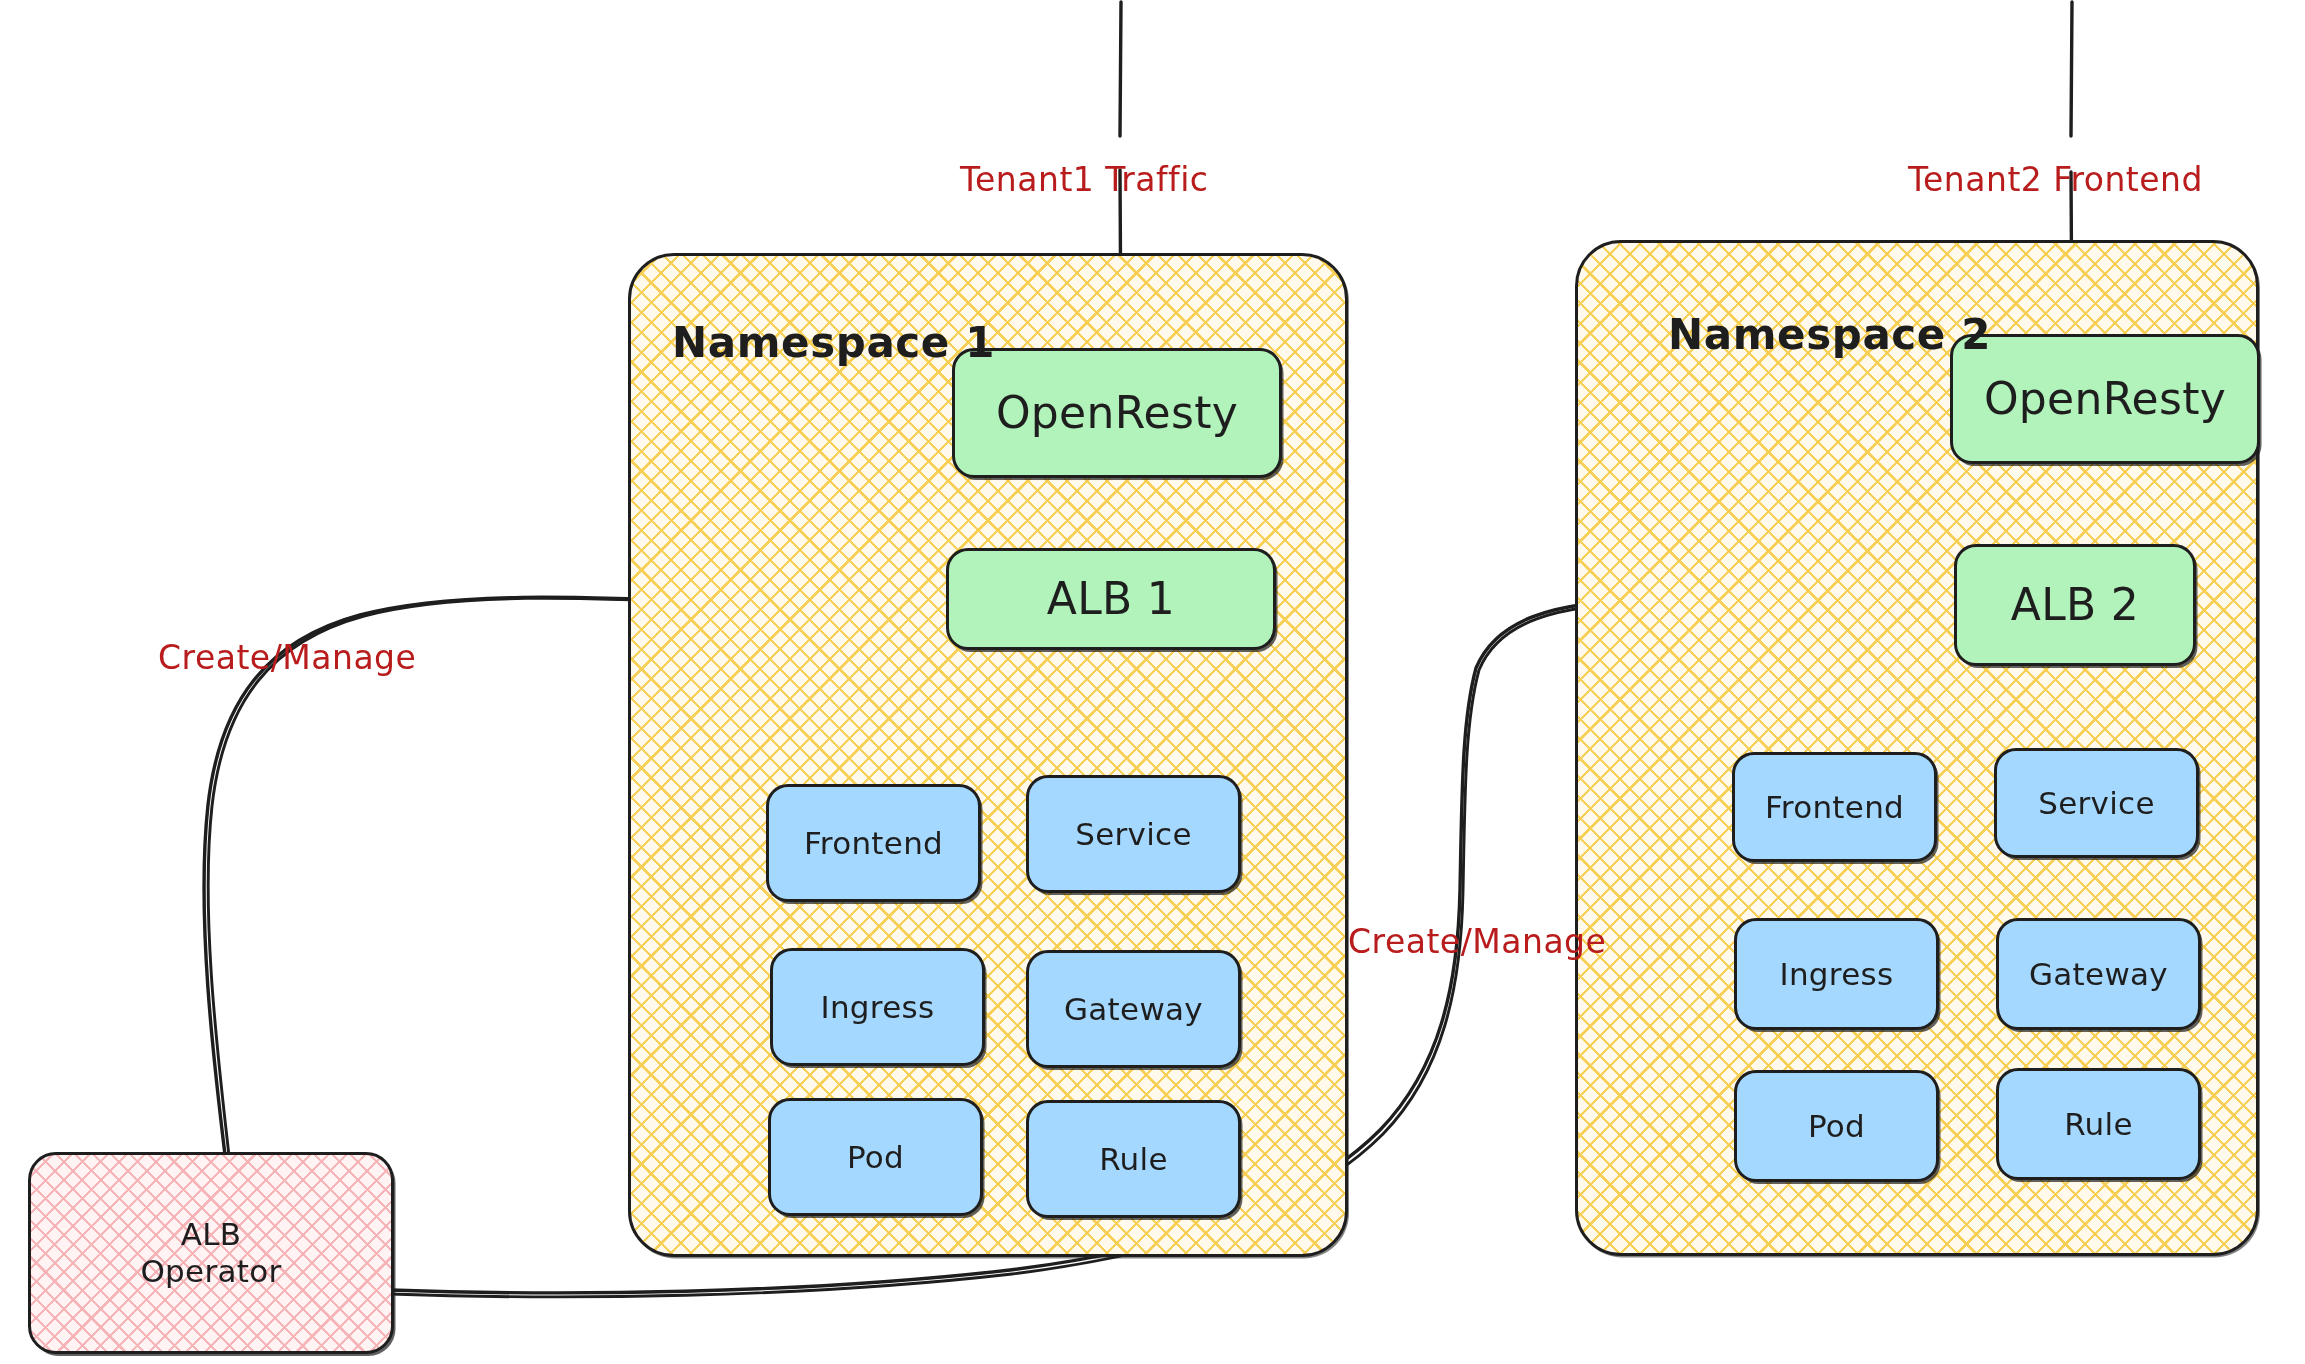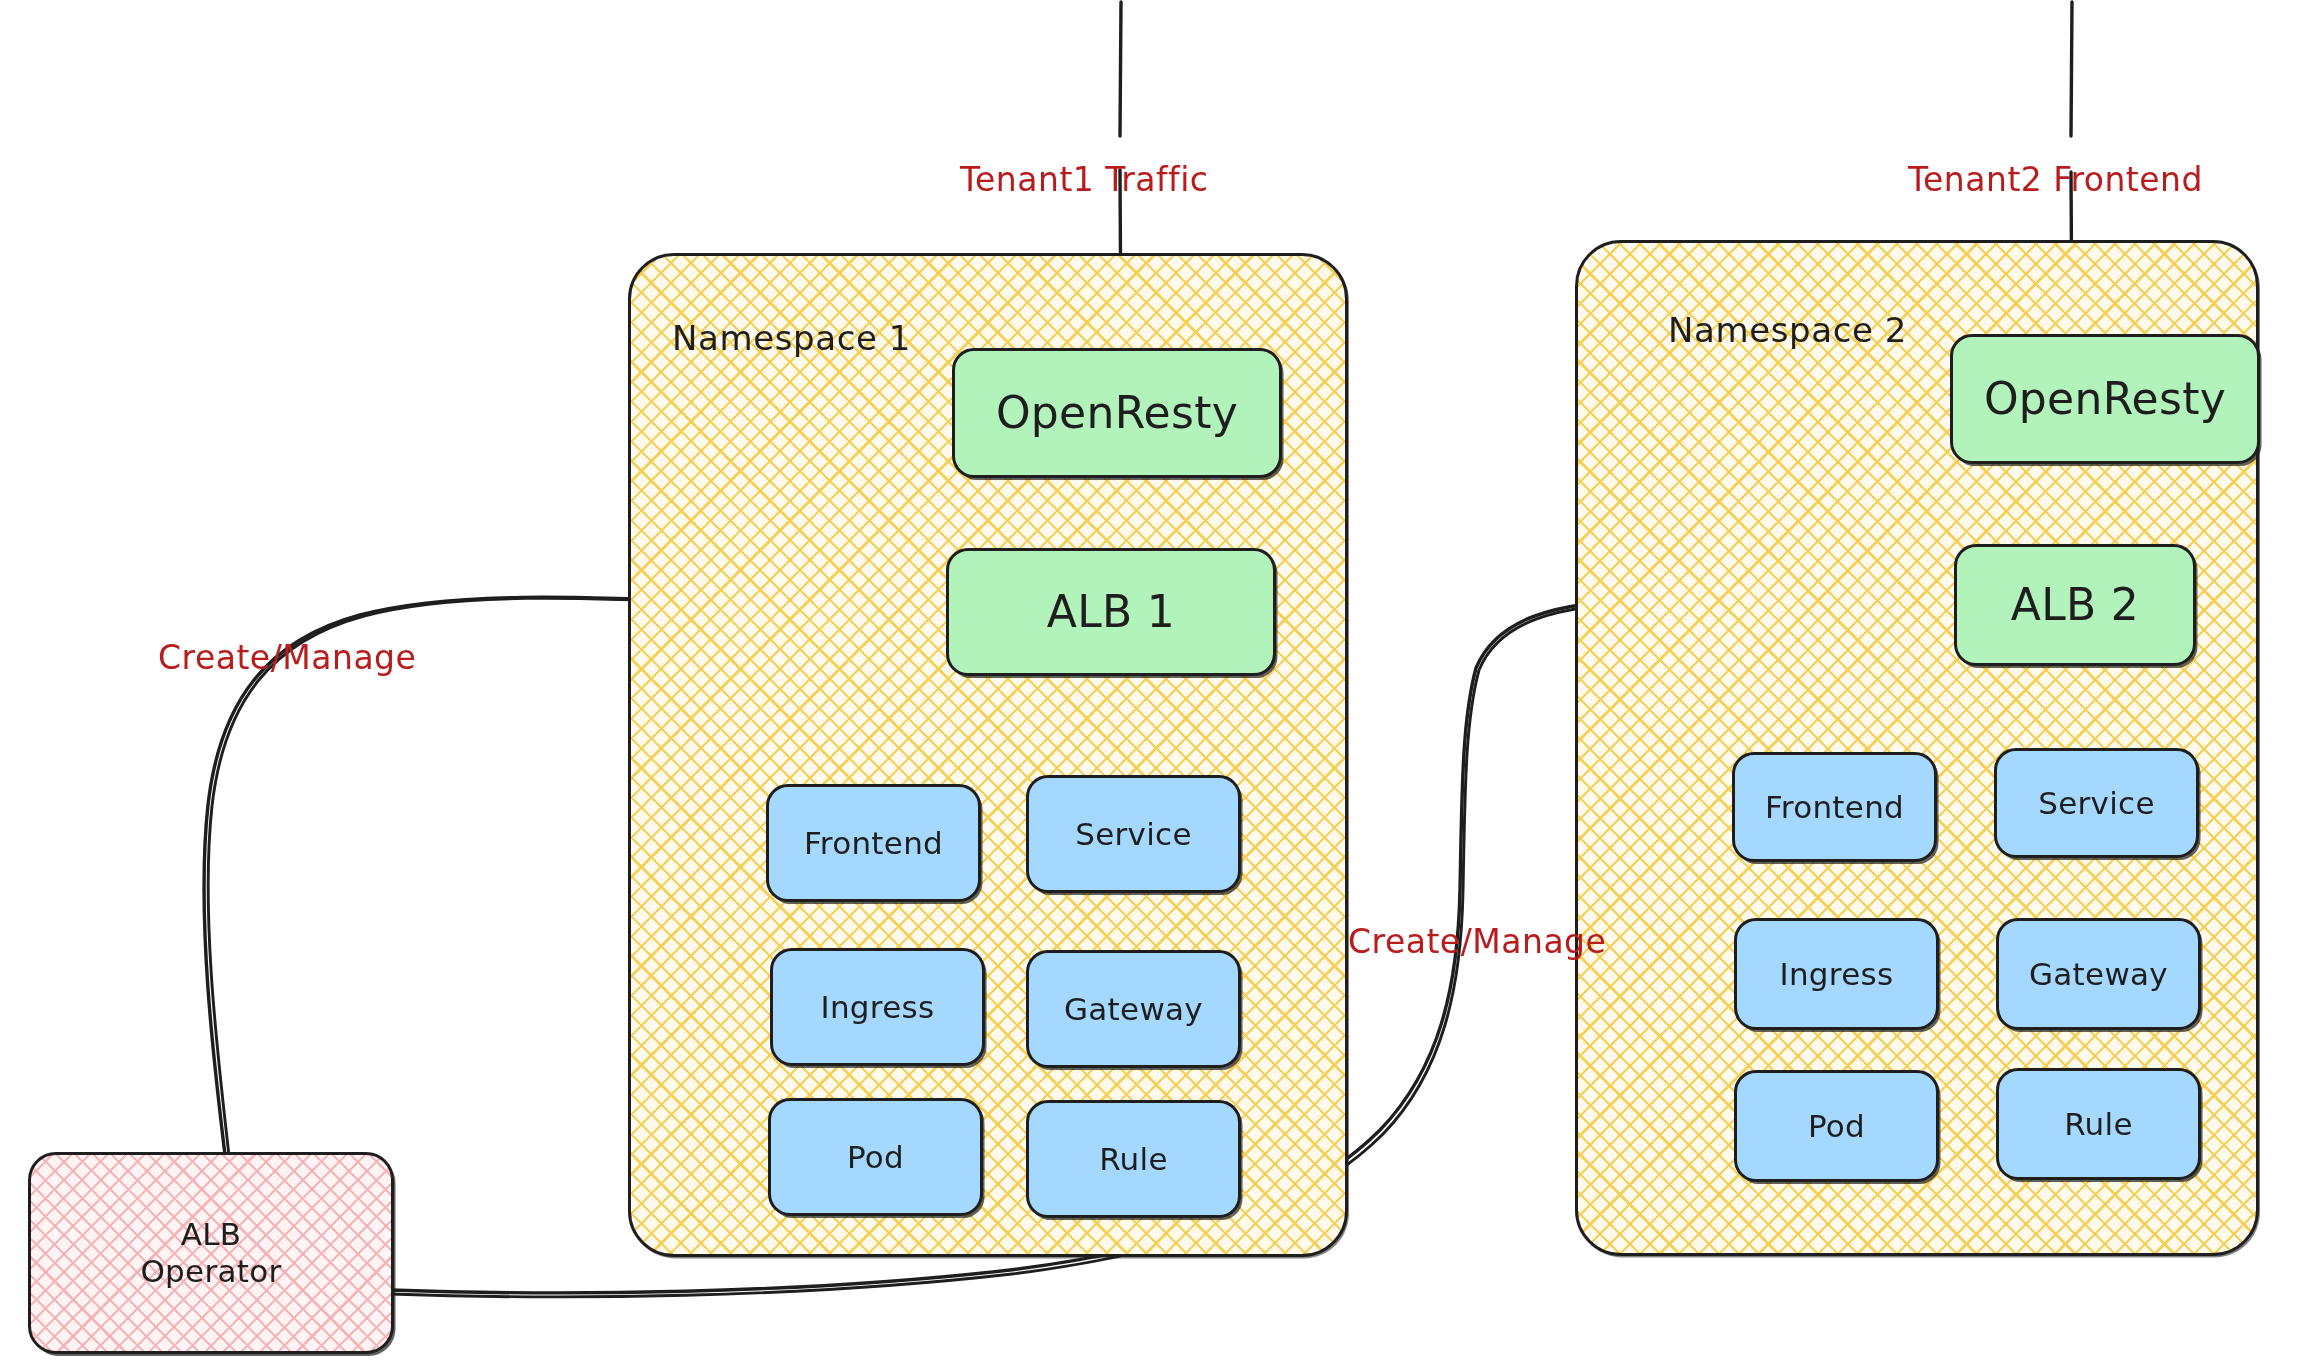--- a/index.html
+++ b/index.html
@@ -51,23 +51,24 @@
     background-color: #fffaec;
     background-image:
       repeating-linear-gradient(45deg,  rgba(247,206,81,0.95) 0 2.2px, rgba(255,255,255,0) 2.2px 14px),
       repeating-linear-gradient(-45deg, rgba(247,206,81,0.95) 0 2.2px, rgba(255,255,255,0) 2.2px 14px);
     box-shadow: 1.5px 2px 0 -0.5px rgba(30,30,30,0.55);
   }
   .ns-title {
     position: absolute;
     z-index: 4;
     color: #1e1e1e;
-    font-size: 34px;
+    font-size: 42px;
     letter-spacing: 0.6px;
     white-space: nowrap;
+    font-weight: bold;
   }
 
   
   .box-green {
     background: #b2f2bb;
     border: 3.5px solid #1e1e1e;
     border-radius: 22px;
     font-size: 44px;
     box-shadow: 2.5px 3px 0 -1px rgba(30,30,30,0.7);
   }
@@ -163,21 +164,21 @@
   <div class="edge-label" style="left:1908px; top:160px;">Tenant2 Frontend</div>
 
   <div class="ns-container" style="left:628px; top:253px; width:714px; height:998px;"></div>
 
   <div class="ns-title" style="left:672px; top:318px;">Namespace 1</div>
 
   <div class="node box-green" style="left:952px; top:348px; width:330px; height:130px;">
     <span class="node-label">OpenResty</span>
   </div>
 
-  <div class="node box-green" style="left:946px; top:548px; width:330px; height:128px;">
+  <div class="node box-green" style="left:946px; top:548px; width:330px; height:102px;">
     <span class="node-label">ALB 1</span>
   </div>
 
   <div class="node box-blue" style="left:766px; top:784px; width:215px; height:118px;">
     <span class="node-label">Frontend</span>
   </div>
   <div class="node box-blue" style="left:1026px; top:775px; width:215px; height:118px;">
     <span class="node-label">Service</span>
   </div>
   <div class="node box-blue" style="left:770px; top:948px; width:215px; height:118px;">

